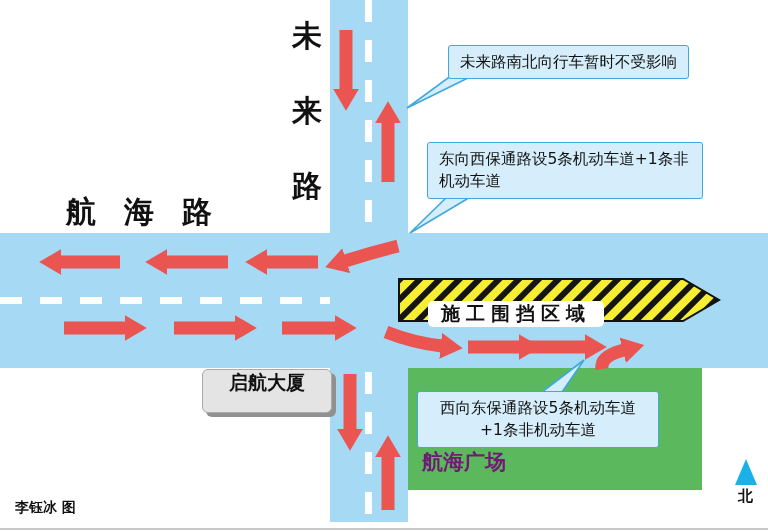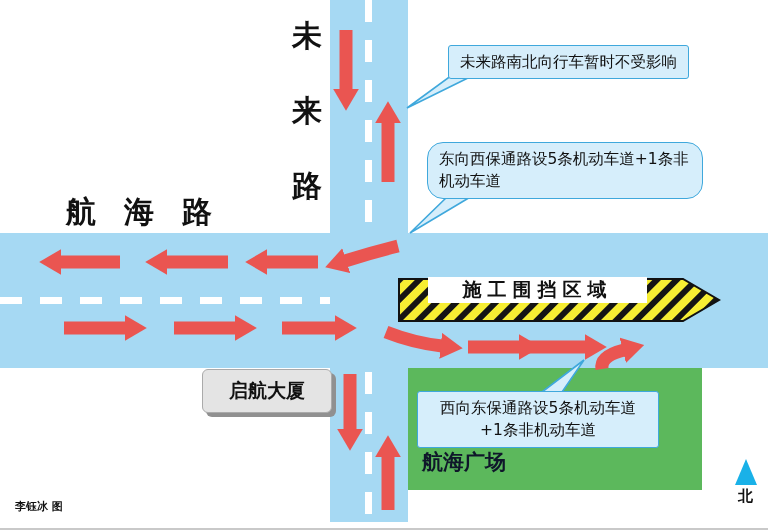--- a/index.html
+++ b/index.html
@@ -14,51 +14,51 @@
   .road-v { left:330px; top:0; width:78px; height:522px; }
   .dash { position:absolute; z-index:2; }
   .dash-v { width:7px; background:repeating-linear-gradient(180deg, var(--dash-white) 0 22px, rgba(0,0,0,0) 22px 40px); }
   .dash-v.top { left:365px; top:0; height:228px; }
   .dash-v.bottom { left:365px; top:372px; height:150px; }
   .dash-h { height:7px; left:0; top:297px; width:330px;
     background:repeating-linear-gradient(90deg, var(--dash-white) 0 22px, rgba(0,0,0,0) 22px 40px); }
   
   .plaza { position:absolute; left:408px; top:368px; width:294px; height:122px;
     background:var(--plaza-green); z-index:2; }
-  .plaza-label { position:absolute; left:14px; bottom:14px; font-size:21px; font-weight:bold; color:#0f172a; }
+  .plaza-label { position:absolute; left:14px; bottom:14px; font-size:21px; font-weight:bold; color:#701a75; }
   .building { position:absolute; left:202px; top:369px; width:128px; height:42px;
     background:var(--building-gray); border:1px solid #aaa; border-radius:6px;
-    box-shadow:4px 4px 0 #909090; display:flex; align-items:center; justify-content:center;
+    box-shadow:4px 4px 0 #909090; display:flex; align-items:flex-start; justify-content:center;
     font-size:19px; font-weight:bold; z-index:3; }
   
   .hazard-svg { position:absolute; left:398px; top:277px; z-index:4; }
-  .hazard-label { position:absolute; left:428px; top:277px; width:219px; height:26px;
-    background:#fff; border-radius:0; display:flex; align-items:center; justify-content:center;
+  .hazard-label { position:absolute; left:428px; top:301px; width:176px; height:26px;
+    background:#fff; border-radius:5px; display:flex; align-items:center; justify-content:center;
     font-size:19px; font-weight:bold; letter-spacing:6px; z-index:5; }
   
   .overlay { position:absolute; left:0; top:0; z-index:5; pointer-events:none; }
   .arrow { stroke:var(--arrow); stroke-width:13; fill:none; }
   .tail { fill:var(--callout-fill); stroke:var(--callout-border); stroke-width:1.6; }
   
   .callout { position:absolute; background:var(--callout-fill);
     border:1.6px solid var(--callout-border); border-radius:3px;
     font-size:15.5px; line-height:1.45; padding:5px 11px; z-index:6; }
   .callout-1 { left:432px; top:45px; white-space:nowrap;margin-left:16px; }
-  .callout-2 { left:427px; top:142px; width:252px;border-radius:16px; }
+  .callout-2 { left:427px; top:142px; width:252px; }
   .callout-3 { left:417px; top:391px; width:218px;text-align:center; }
   
   .vroad-name { position:absolute; left:292px; top:16px; display:flex; flex-direction:column;
     gap:34px; font-size:30px; font-weight:bold; z-index:7; }
   .hroad-name { position:absolute; left:66px; top:192px; font-size:30px; font-weight:bold;
     letter-spacing:28px; z-index:7; }
   
   .north-tri { position:absolute; left:735px; top:459px; width:22px; height:26px;
     background:var(--north-arrow); clip-path:polygon(50% 0, 0 100%, 100% 100%); z-index:7; }
   .north-label { position:absolute; left:738px; top:487px; font-size:15px; font-weight:bold; z-index:7; }
-  .credit { position:absolute; left:15px; top:499px; font-size:11px; font-weight:600; z-index:7; }
+  .credit { position:absolute; left:15px; top:499px; font-size:14px; font-weight:600; z-index:7; }
   .bottom-rule { position:absolute; left:0; top:528px; width:768px; height:2px; background:#c9c9c9; z-index:7; }
 </style>
 </head>
 <body>
 
 <div class="stage">
 
   <div class="road road-h"></div>
   <div class="road road-v"></div>
   <div class="dash dash-v top"></div>

